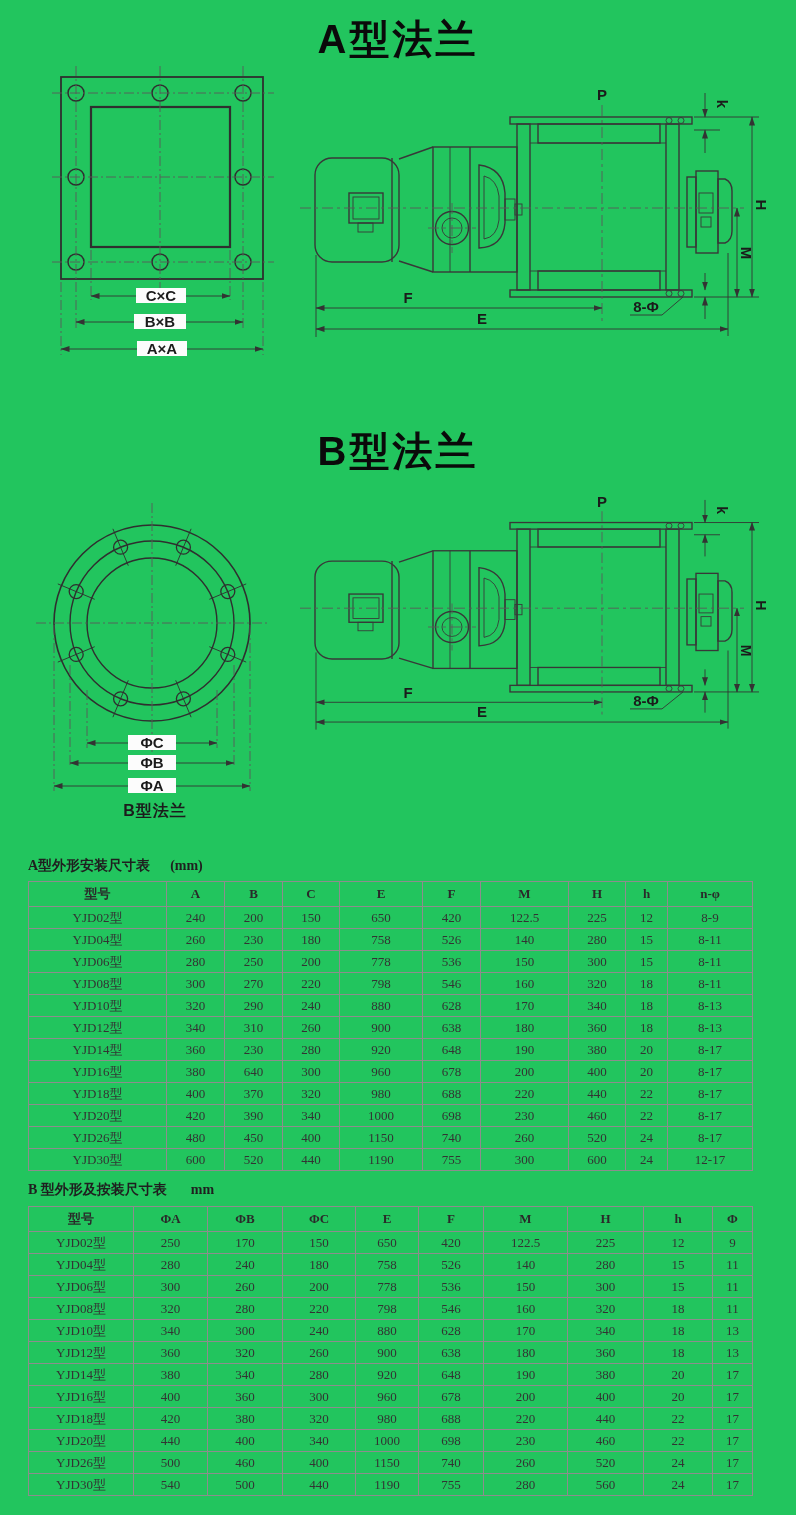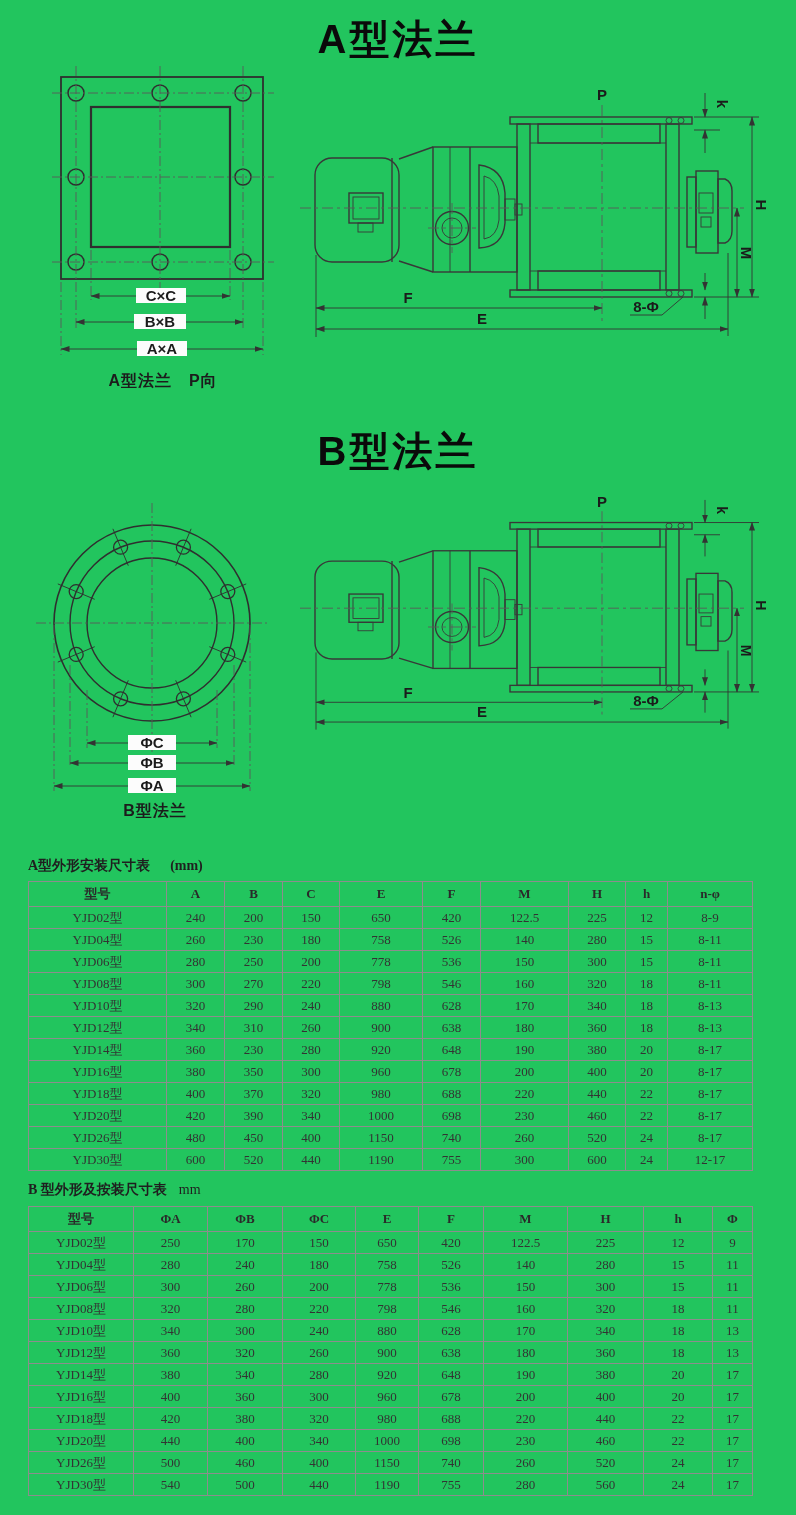--- a/index.html
+++ b/index.html
@@ -10,21 +10,21 @@
                 color:#0a0a0a; letter-spacing:3px; }
   #title-a { top:12px; }
   #title-b { top:424px; }
   .caption { font-size:16px; font-weight:bold; color:#1c1c1c; text-align:center; letter-spacing:1px; }
   #caption-a { left:48px; top:371px; width:230px; }
   #caption-b { left:30px; top:801px; width:250px; }
   .tbl-title { font-family:"Liberation Serif",serif; font-size:14px; font-weight:bold; color:#1f1f1f; }
   #tblA-title { left:28px; top:857px; }
   #tblB-title { left:28px; top:1181px; }
   .unit-a { margin-left:20px; font-weight:bold; }
-  .unit-b { margin-left:12px; font-weight:normal; }
+  .unit-b { margin-left:24px; font-weight:bold; }
   table.spec { border-collapse:collapse; table-layout:fixed; width:724px;
                font-family:"Liberation Serif",serif; font-size:13px; color:#333; }
   .spec th, .spec td { border:1px solid #8d8d8d; text-align:center; padding:0;
                        height:21px; line-height:21px; white-space:nowrap; overflow:hidden; }
   .spec th { height:24px; line-height:24px; font-weight:bold; color:#2a2a2a;margin-left:36px; }
   #tbl-a { left:28px; top:881px; }
   #tbl-b { left:28px; top:1206px; }
   #flange-a { left:48px; top:60px; }
   #flange-b { left:30px; top:495px; }
   #machine-a { left:300px; top:75px; }
@@ -155,21 +155,20 @@
     <text x="302" y="25" text-anchor="middle">P</text>
     <text x="417" y="29" text-anchor="middle" transform="rotate(90 417 29)">k</text>
     <text x="456" y="130" text-anchor="middle" transform="rotate(90 456 130)">H</text>
     <text x="441" y="178" text-anchor="middle" transform="rotate(90 441 178)">M</text>
     <text x="108" y="228" text-anchor="middle">F</text>
     <text x="182" y="249" text-anchor="middle">E</text>
     <text x="346" y="237" text-anchor="middle">8-Φ</text>
   </svg>
 </div>
 
-  <div class="abs caption" id="caption-a">A型法兰　P向</div>
 
   <div class="abs main-title" id="title-b">B型法兰</div>
 
   <svg class="abs" id="flange-b" width="250" height="310" viewBox="0 0 250 310">
     <g stroke="#2f2f2f" fill="none" stroke-width="1.4">
       <circle cx="122" cy="128" r="98" stroke-width="1.6"></circle>
       <circle cx="122" cy="128" r="82"></circle>
       <circle cx="122" cy="128" r="65"></circle>
       <g stroke-width="1.3">
         <circle cx="197.8" cy="159.4" r="7"></circle>
@@ -401,21 +400,21 @@
           <td>920</td>
           <td>648</td>
           <td>190</td>
           <td>380</td>
           <td>20</td>
           <td>8-17</td>
         </tr>
         <tr>
           <td>YJD16型</td>
           <td>380</td>
-          <td>350</td>
+          <td>640</td>
           <td>300</td>
           <td>960</td>
           <td>678</td>
           <td>200</td>
           <td>400</td>
           <td>20</td>
           <td>8-17</td>
         </tr>
         <tr>
           <td>YJD18型</td>

